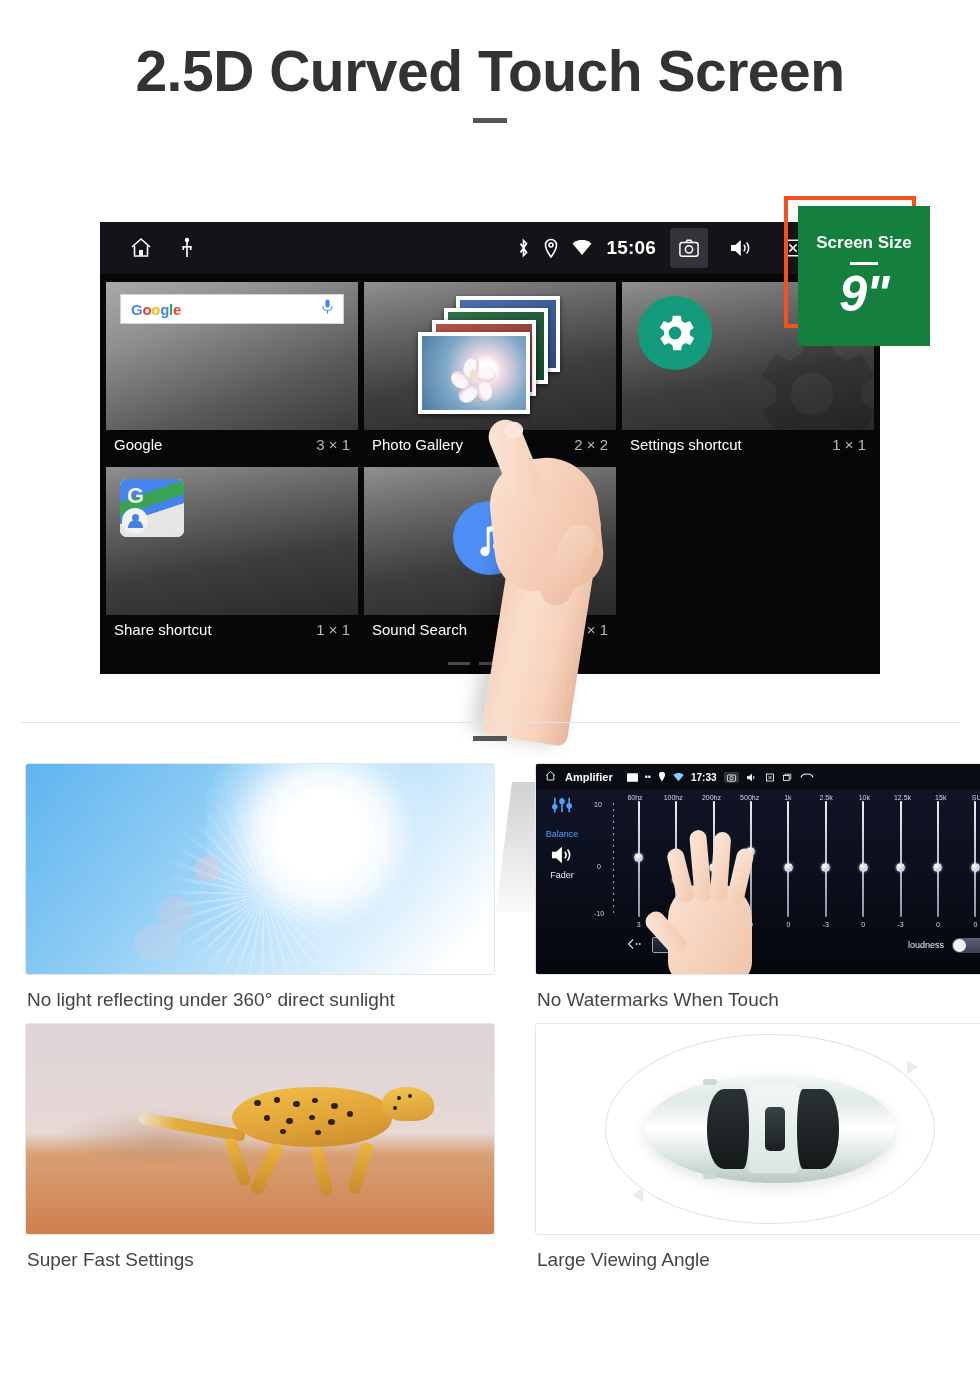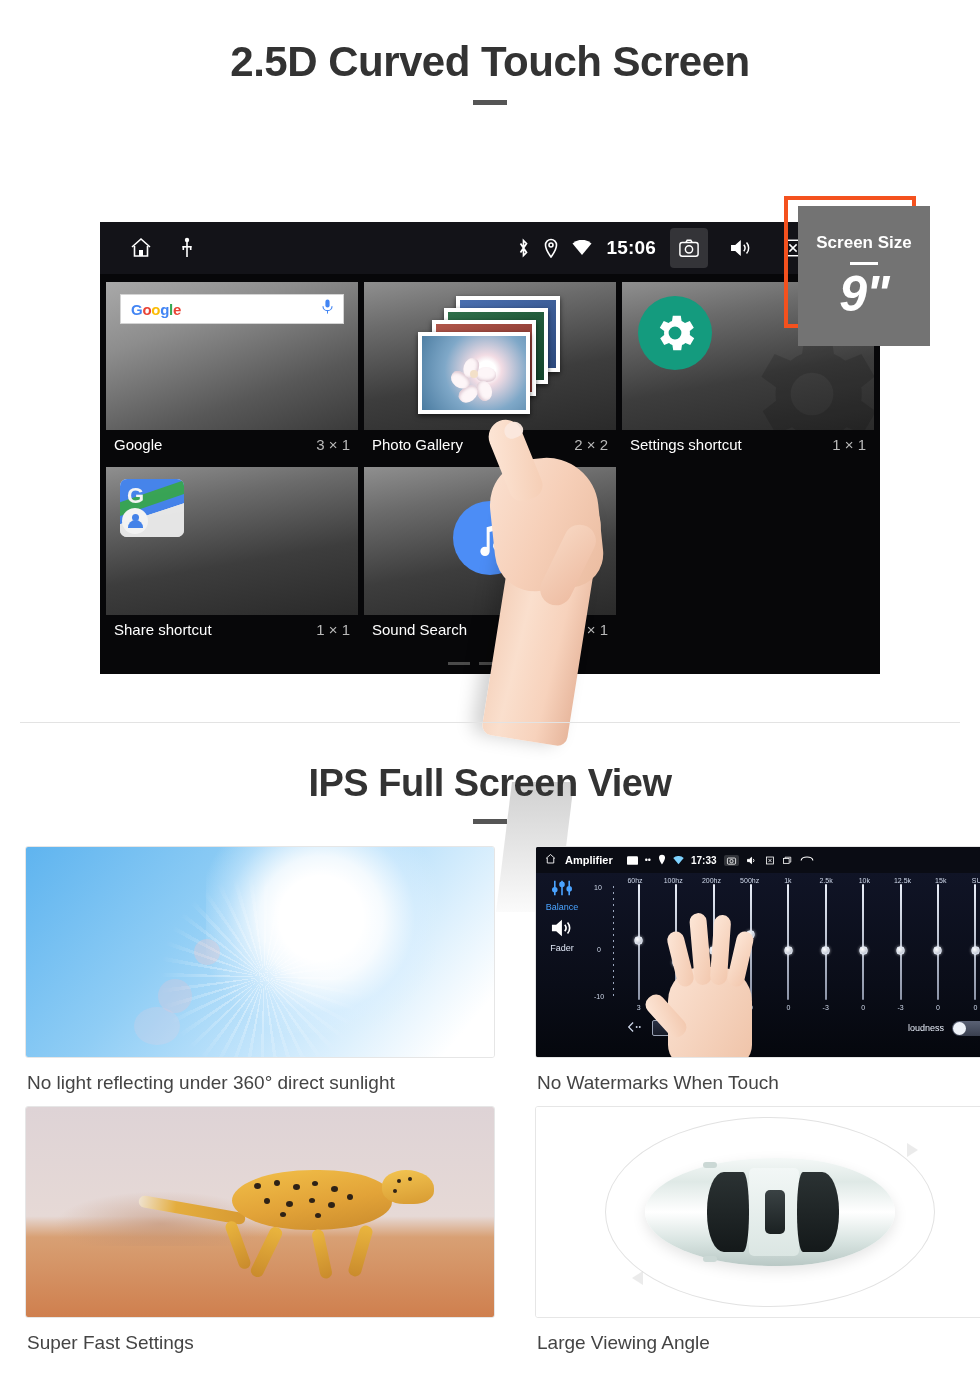--- a/index.html
+++ b/index.html
@@ -10,21 +10,21 @@
     color: #3b3b3b;
     overflow: hidden;
     position: relative;
   }
 
   
   .section1 { position: relative; width: 980px; height: 722px; }
 
   .headline {
     text-align: center;
-    font-size: 42px;
+    font-size: 57px;
     font-weight: bold;
     letter-spacing: -0.5px;
     color: #333333;
     padding-top: 38px;
   }
   .rule {
     width: 34px; height: 5px; background: #555; margin: 14px auto 0;
   }
   .lede {
     width: 860px; margin: 18px auto 0;
@@ -238,21 +238,21 @@
     transform: skewX(-7deg);
   }
 
   
   .badge-outline {
     position: absolute; left: 784px; top: 196px; width: 132px; height: 132px;
     border: 4px solid #F4511E; background: transparent; z-index: 5;
   }
   .badge {
     position: absolute; left: 798px; top: 206px; width: 132px; height: 140px;
-    background: #737373; z-index: 6;
+    background: #15803d; z-index: 6;
     display: flex; flex-direction: column; align-items: center; justify-content: center;
     color: #fff;
   }
   .badge-title { font-size: 17px; font-weight: bold; }
   .badge-rule { width: 28px; height: 3px; background: #fff; margin: 9px 0 4px; }
   .badge-size {
     font-size: 50px; font-weight: bold; font-style: italic; line-height: 1;
     letter-spacing: -1px;
   }
 
@@ -294,21 +294,21 @@
   .f3 { left: 108px; top: 160px; width: 46px; height: 38px; background: rgba(255,205,215,.18); }
 
   
   .amp { position: absolute; inset: 0; background: #0b0d16; }
   .amp-bar { height: 26px; background: #0a0c14; display: flex; align-items: center; padding: 0 8px; gap: 8px; position: relative; }
   .amp-title { color: #fff; font-size: 11px; font-weight: bold; }
   .amp-icons { display: flex; align-items: center; gap: 7px; margin-left: 6px; }
   .amp-time { color: #fff; font-size: 10px; font-weight: bold; }
   .amp-body { position: relative; height: 186px; background: linear-gradient(180deg,#101426 0%,#0a0d18 60%,#05070d 100%); display: flex; }
   .amp-side { width: 52px; padding-top: 6px; text-align: center; }
-  .amp-side .lbl { color: #4aa3ff; font-size: 9px; margin-top: 1px; }
+  .amp-side .lbl { color: #4aa3ff; font-size: 9px; margin-top: 11px; }
   .amp-side .lbl2 { color: #dfe6f5; font-size: 9px; margin-top: 1px; }
   .amp-eq { flex: 1; position: relative; padding: 4px 6px 0 0; }
   .eq-head { display: flex; justify-content: space-between; padding-left: 32px; padding-right: 4px; }
   .eq-head span { color: #cfd8ea; font-size: 7px; width: 30px; text-align: center; }
   .eq-area { position: relative; display: flex; padding-left: 32px; padding-right: 4px; height: 120px; }
   .eq-scale { position: absolute; left: 6px; top: 0; height: 120px; width: 26px; color: #cfd8ea; font-size: 7px; }
   .eq-scale .s10 { position: absolute; top: 0; left: 0; }
   .eq-scale .s0  { position: absolute; top: 52%; left: 3px; }
   .eq-scale .sm10{ position: absolute; bottom: 4px; left: 0; }
   .eq-dots { position: absolute; left: 19px; top: 2px; bottom: 6px; width: 1px;
@@ -594,21 +594,20 @@
   <div class="badge">
     <div class="badge-title">Screen Size</div>
     <div class="badge-rule"></div>
     <div class="badge-size">9"</div>
   </div>
 </div>
 
 <div class="divider"></div>
 
 <div class="section2">
-  <h2 class="headline2">IPS Full Screen View</h2>
   <div class="rule"></div>
 
   <div class="cards">
 
     <div class="card">
       <div class="card-media">
         <div class="sky"></div>
         <div class="rays"></div>
         <div class="sun"></div>
         <div class="flare f1"></div>

